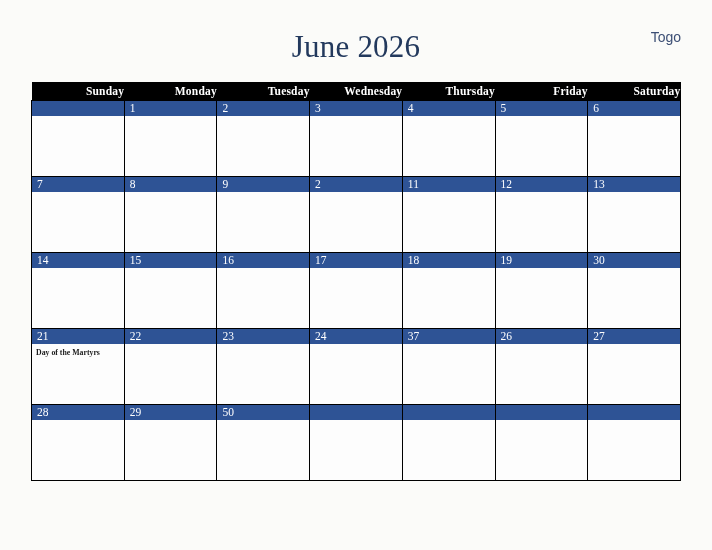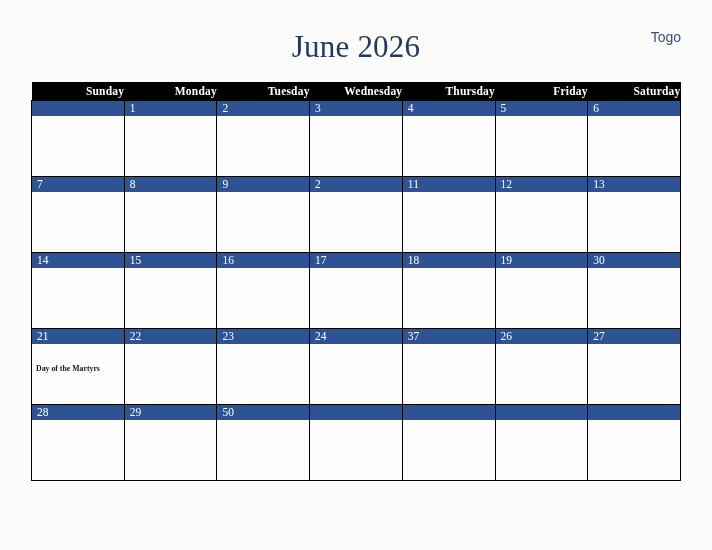--- a/index.html
+++ b/index.html
@@ -131,21 +131,21 @@
     line-height: 15px;
     padding: 0 0 0 5px;
     font-family: "Liberation Serif", serif;
     font-size: 11.5px;
     color: #ffffff;
     box-sizing: border-box;
     overflow: hidden;
   }
 
   .daybody {
-    padding: 20px 4px 0 4px;
+    padding: 4px 4px 0 4px;
     font-family: "Liberation Serif", serif;
     font-size: 7.8px;
     font-weight: bold;
     color: #1b1b1b;
     line-height: 10px;
   }
 </style>
 </head>
 <body>
 

